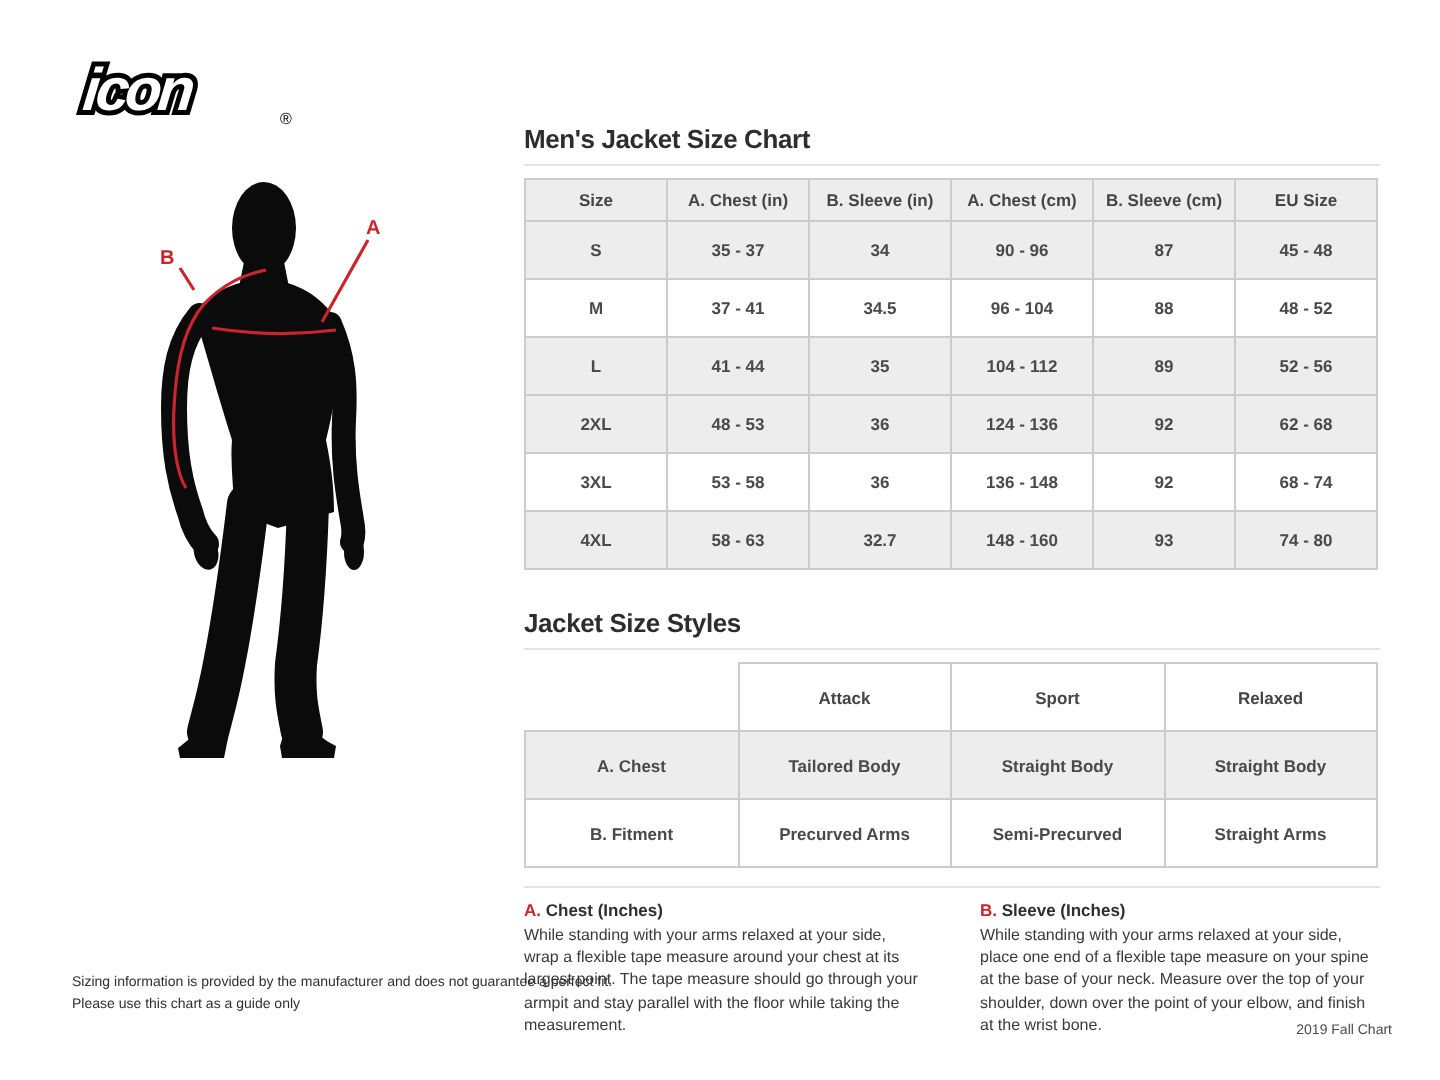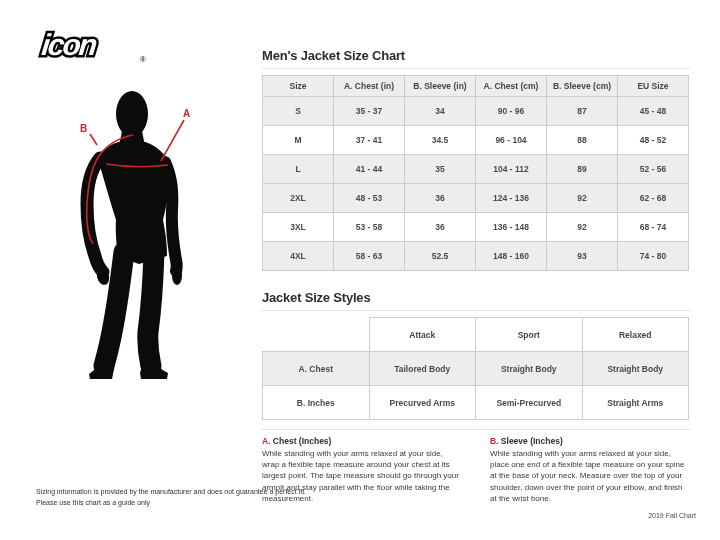--- a/index.html
+++ b/index.html
@@ -4,21 +4,21 @@
 <style>
   * { box-sizing: border-box; }
   html,body { margin:0; padding:0; }
   body {
     width:720px; height:540px; position:relative; overflow:hidden;
     background:#ffffff; font-family:"Liberation Sans", sans-serif;
   }
   .logo-wrap { position:absolute; left:34px; top:24px; }
   .figure-wrap { position:absolute; left:40px; top:80px; width:220px; height:400px; }
 
-  .content { position:absolute; left:262px; top:48px; width:428px; }
+  .content { position:absolute; left:262px; top:62px; width:428px; }
   .section-title { font-size:13px; font-weight:bold; color:#2d2d2d; margin:0; letter-spacing:-0.2px; }
   .rule { height:1px; background:#e4e4e4; border:none; margin:5px 0 6px 0; }
 
   table { border-collapse:collapse; table-layout:fixed; width:427px; }
   th, td {
     border:1px solid #cccccc; text-align:center; vertical-align:middle;
     font-size:8.5px; font-weight:bold; color:#4a4a4a; padding:0 0;
   }
   table.size-table th { height:21px; background:#ededed; color:#454545; }
   table.size-table td { height:29px; }
@@ -134,21 +134,21 @@
         <td>3XL</td>
         <td>53 - 58</td>
         <td>36</td>
         <td>136 - 148</td>
         <td>92</td>
         <td>68 - 74</td>
       </tr>
       <tr class="alt">
         <td>4XL</td>
         <td>58 - 63</td>
-        <td>52.5</td>
+        <td>32.7</td>
         <td>148 - 160</td>
         <td>93</td>
         <td>74 - 80</td>
       </tr>
     </tbody>
   </table>
 
   <div class="styles-block">
     <h1 class="section-title">Jacket Size Styles</h1>
     <div class="rule"></div>
@@ -163,21 +163,21 @@
         </tr>
       </thead>
       <tbody>
         <tr class="alt">
           <td>A. Chest</td>
           <td>Tailored Body</td>
           <td>Straight Body</td>
           <td>Straight Body</td>
         </tr>
         <tr>
-          <td>B. Inches</td>
+          <td>B. Fitment</td>
           <td>Precurved Arms</td>
           <td>Semi-Precurved</td>
           <td>Straight Arms</td>
         </tr>
       </tbody>
     </table>
   </div>
 
   <div class="rule measure-rule"></div>
 

